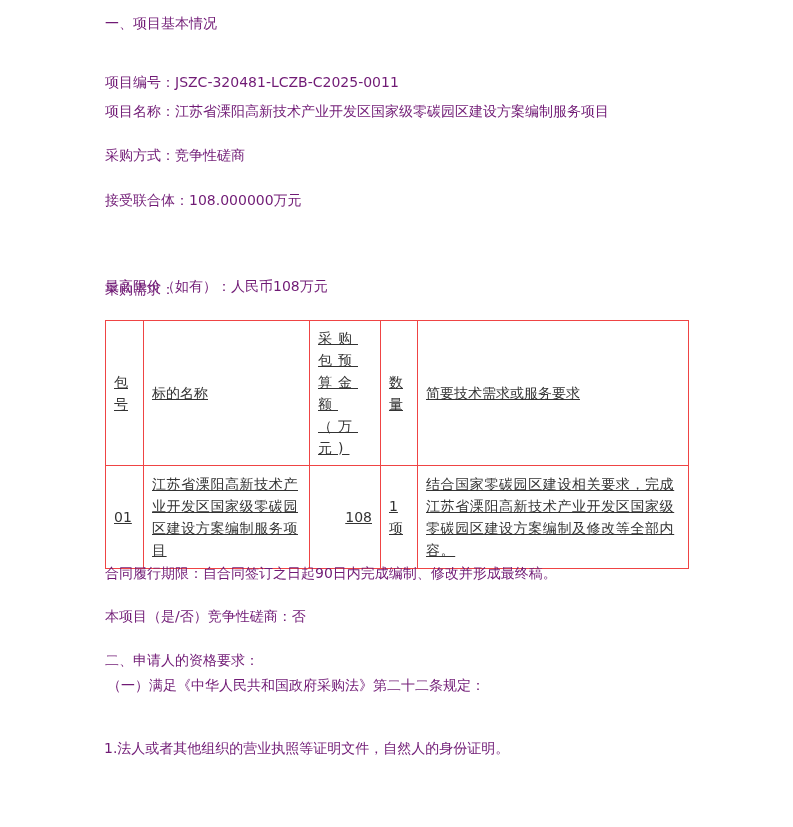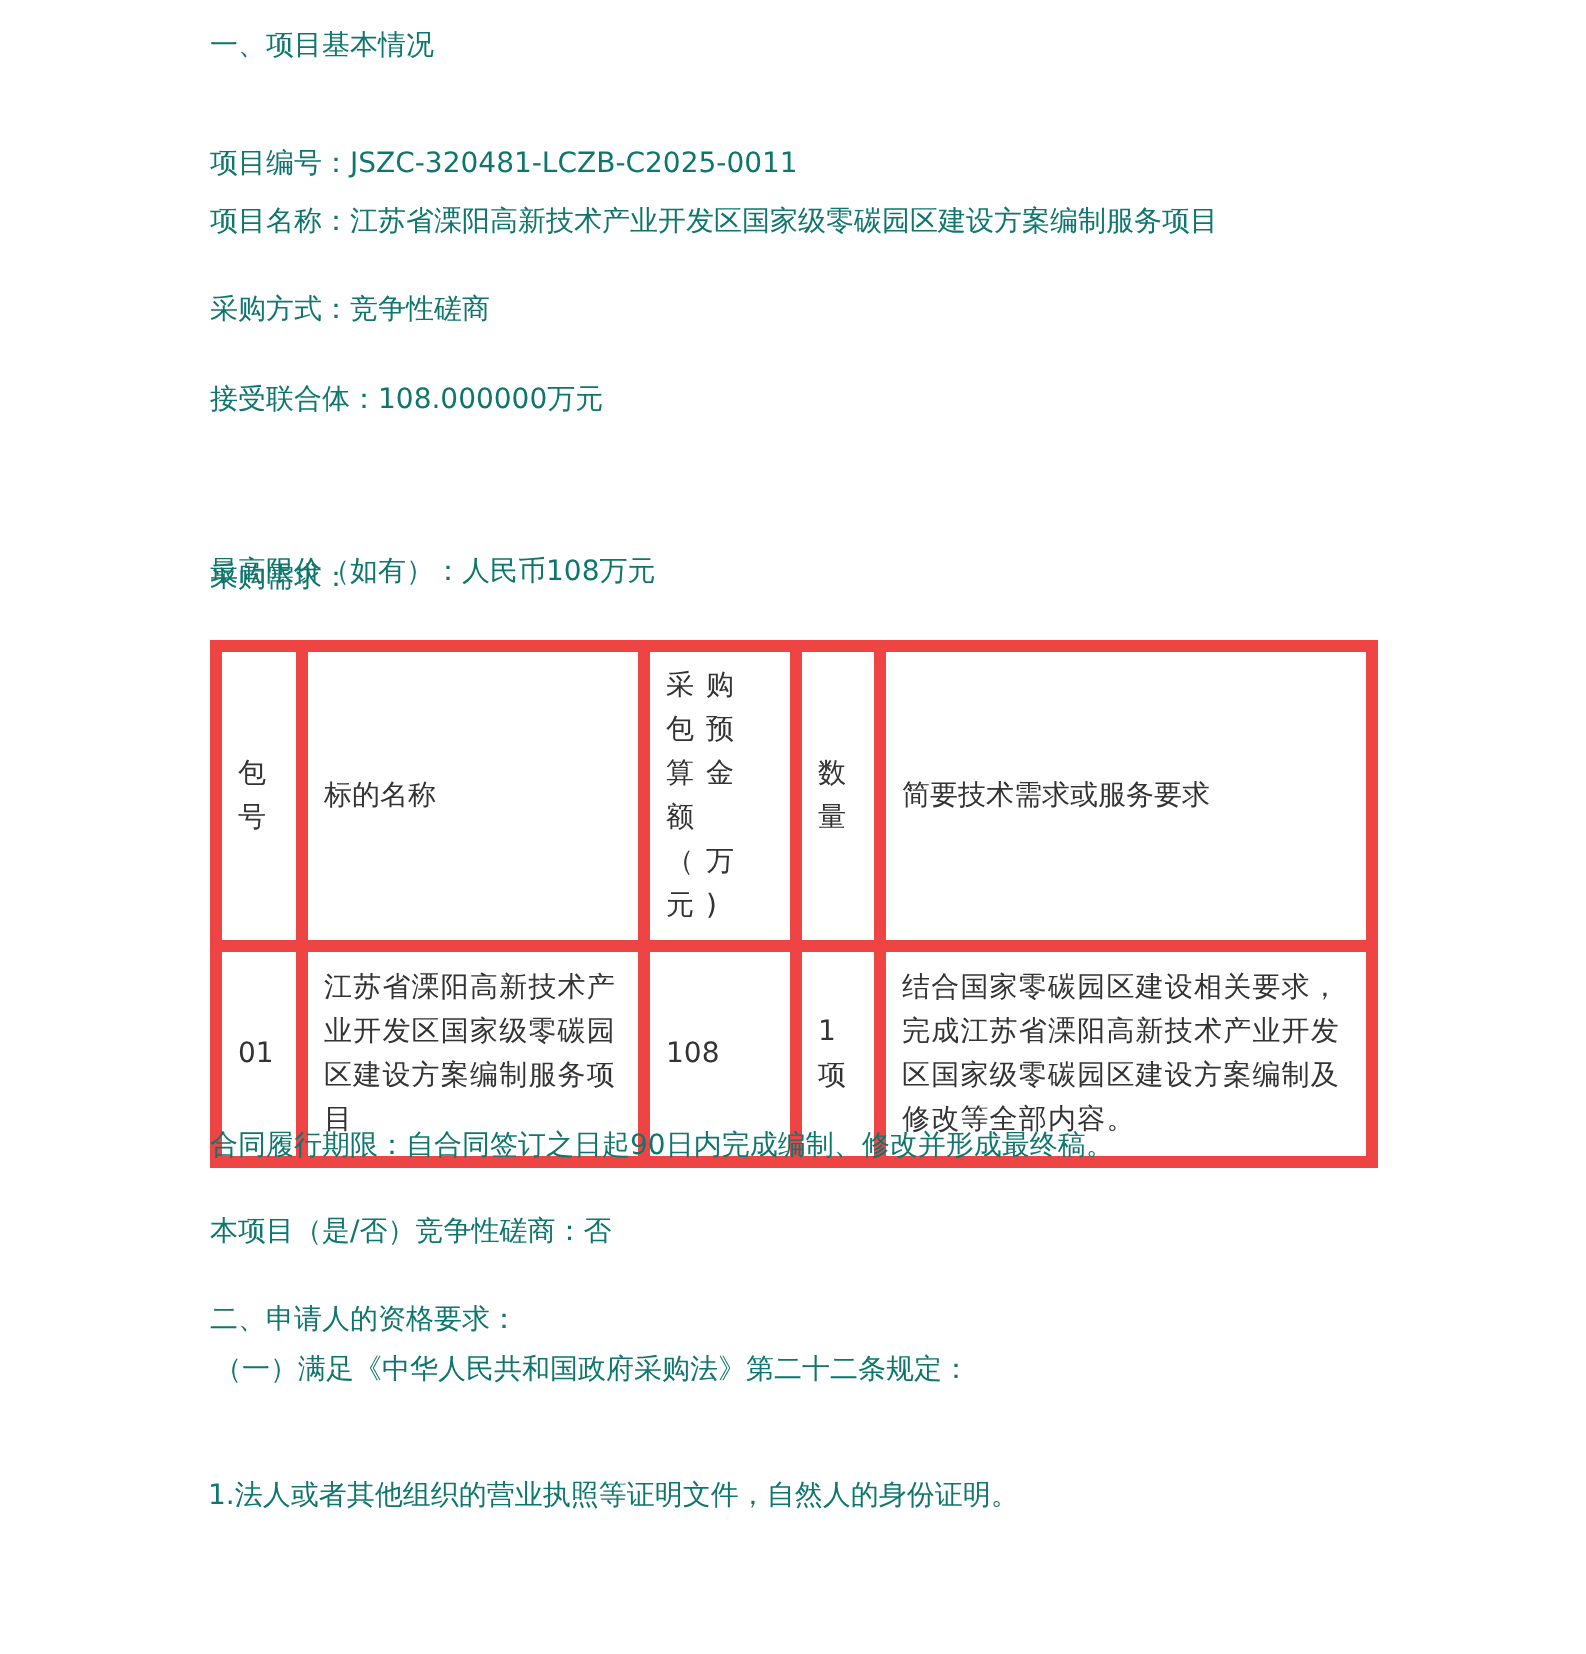--- a/index.html
+++ b/index.html
@@ -21,36 +21,37 @@
       left: 105px;
       top: 0;
       width: 590px;
     }
     .line {
       position: absolute;
       left: 0;
       white-space: nowrap;
       font-size: 14px;
       line-height: 20px;
-      color: #0f766e;
+      color: #701a75;
     }
     table.req {
       position: absolute;
       left: 0;
       top: 320px;
       width: 584px;
       border-collapse: collapse;
       font-size: 14px;
       color: #333333;
     }
     table.req td {
-      border: 6px solid #ef4444;
+      border: 1px solid #ef4444;
       vertical-align: middle;
       padding: 6px 8px;
       line-height: 22px;
+      text-decoration: underline;
     }
     .c-pkg { width: 21px; text-align: left; padding-left: 8px !important; }
     .c-name { width: 149px; }
     .c-budget { width: 54px; letter-spacing: 6px; }
     .c-qty { width: 20px; }
     .c-req { }
     .hdr-row td { height: 113px; }
     .data-row td { height: 90px; }
     .wrap-narrow { display: block; word-break: break-all; }
   </style>
@@ -96,21 +97,21 @@
       <td class="c-qty">
             <span class="wrap-narrow" style="width:16px;">数量</span>
           </td>
       <td class="c-req">简要技术需求或服务要求</td>
     </tr>
     <tr class="data-row">
       <td class="c-pkg">01</td>
       <td class="c-name">
             <span class="wrap-narrow" style="width:149px; letter-spacing:0.6px;">江苏省溧阳高新技术产业开发区国家级零碳园区建设方案编制服务项目</span>
           </td>
-      <td class="c-budget" style="letter-spacing:0;">108</td>
+      <td class="c-budget" style="letter-spacing:0;text-align:right;">108</td>
       <td class="c-qty">
             <span class="wrap-narrow" style="width:16px;">1项</span>
           </td>
       <td class="c-req">
             <span class="wrap-narrow" style="letter-spacing:0.6px;">结合国家零碳园区建设相关要求，完成江苏省溧阳高新技术产业开发区国家级零碳园区建设方案编制及修改等全部内容。</span>
           </td>
     </tr>
   </tbody>
     </table>
 

